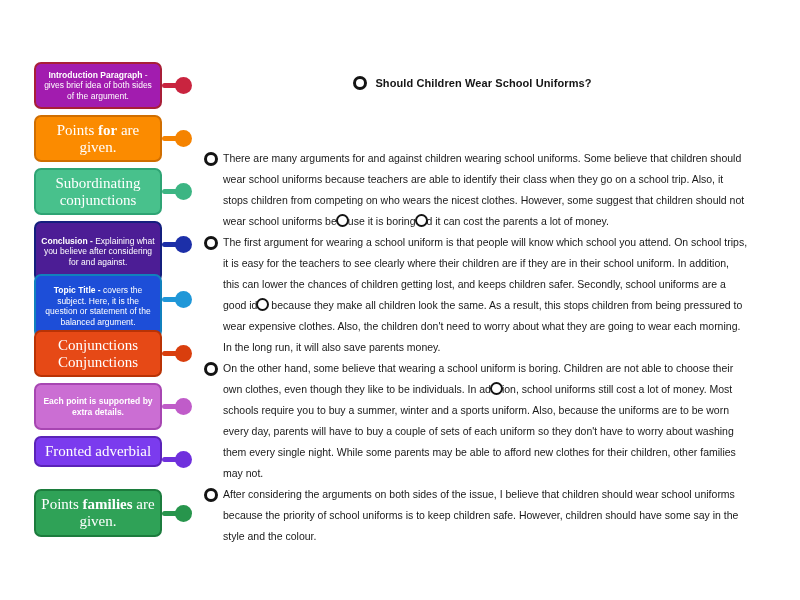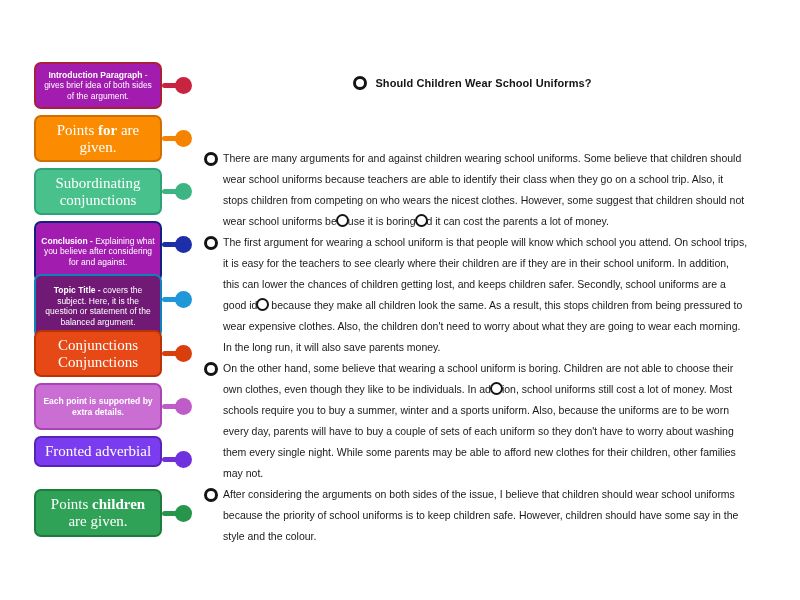--- a/index.html
+++ b/index.html
@@ -55,28 +55,28 @@
         <div class="dot" style="background: rgb(245, 131, 0); top: 15px;"></div>
       </div>
       <div class="label-wrap" style="top: 168px; height: 47px;">
         <div class="label-box large" style="height: 47px; background: rgb(72, 193, 140); border-color: rgb(46, 164, 116);">
           <span><span>Subordinating conjunctions</span></span>
         </div>
         <div class="stem" style="background: rgb(60, 181, 131); top: 21px;"></div>
         <div class="dot" style="background: rgb(60, 181, 131); top: 15px;"></div>
       </div>
       <div class="label-wrap" style="top: 221px; height: 47px;">
-        <div class="label-box small" style="height: 61px; background: #a21caf; border-color: rgb(20, 31, 126);">
+        <div class="label-box small" style="height: 61px; background: #4c1d95; border-color: rgb(20, 31, 126);">
           <span><span class="b">Conclusion -</span><span> Explaining what you believe after considering for and against.</span></span>
         </div>
         <div class="stem" style="background: rgb(28, 47, 168); top: 21px;"></div>
         <div class="dot" style="background: rgb(28, 47, 168); top: 15px;"></div>
       </div>
       <div class="label-wrap" style="top: 274px; height: 50px;">
-        <div class="label-box small" style="height: 64px; background: #701a75; border-color: rgb(17, 129, 189);">
+        <div class="label-box small" style="height: 64px; background: #1d4ed8; border-color: rgb(17, 129, 189);">
           <span><span class="b">Topic Title -</span><span> covers the subject. Here, it is the question or statement of the balanced argument.</span></span>
         </div>
         <div class="stem" style="background: rgb(31, 151, 216); top: 22.5px;"></div>
         <div class="dot" style="background: rgb(31, 151, 216); top: 16.5px;"></div>
       </div>
       <div class="label-wrap" style="top: 330px; height: 47px;">
         <div class="label-box large" style="height: 47px; background: rgb(230, 73, 22); border-color: rgb(185, 51, 5);">
           <span><span>Conjunctions Conjunctions</span></span>
         </div>
         <div class="stem" style="background: rgb(217, 62, 13); top: 21px;"></div>
@@ -91,21 +91,21 @@
       </div>
       <div class="label-wrap" style="top: 436px; height: 47px;">
         <div class="label-box large" style="height: 31px; background: rgb(123, 59, 238); border-color: rgb(90, 35, 184);">
           <span><span>Fronted adverbial</span></span>
         </div>
         <div class="stem" style="background: rgb(111, 48, 221); top: 21px;"></div>
         <div class="dot" style="background: rgb(111, 48, 221); top: 15px;"></div>
       </div>
       <div class="label-wrap" style="top: 489px; height: 48px;">
         <div class="label-box large" style="height: 48px; background: rgb(47, 162, 87); border-color: rgb(28, 124, 61);">
-          <span><span>Points </span><span class="b">children</span><span> are given.</span></span>
+          <span><span>Points </span><span class="b">families</span><span> are given.</span></span>
         </div>
         <div class="stem" style="background: rgb(39, 149, 76); top: 21.5px;"></div>
         <div class="dot" style="background: rgb(39, 149, 76); top: 15.5px;"></div>
       </div>
     </div>
 
   <div id="title-row">
     <span class="marker title-m"></span>
     <span id="title-text">Should Children Wear School Uniforms?</span>
   </div>

